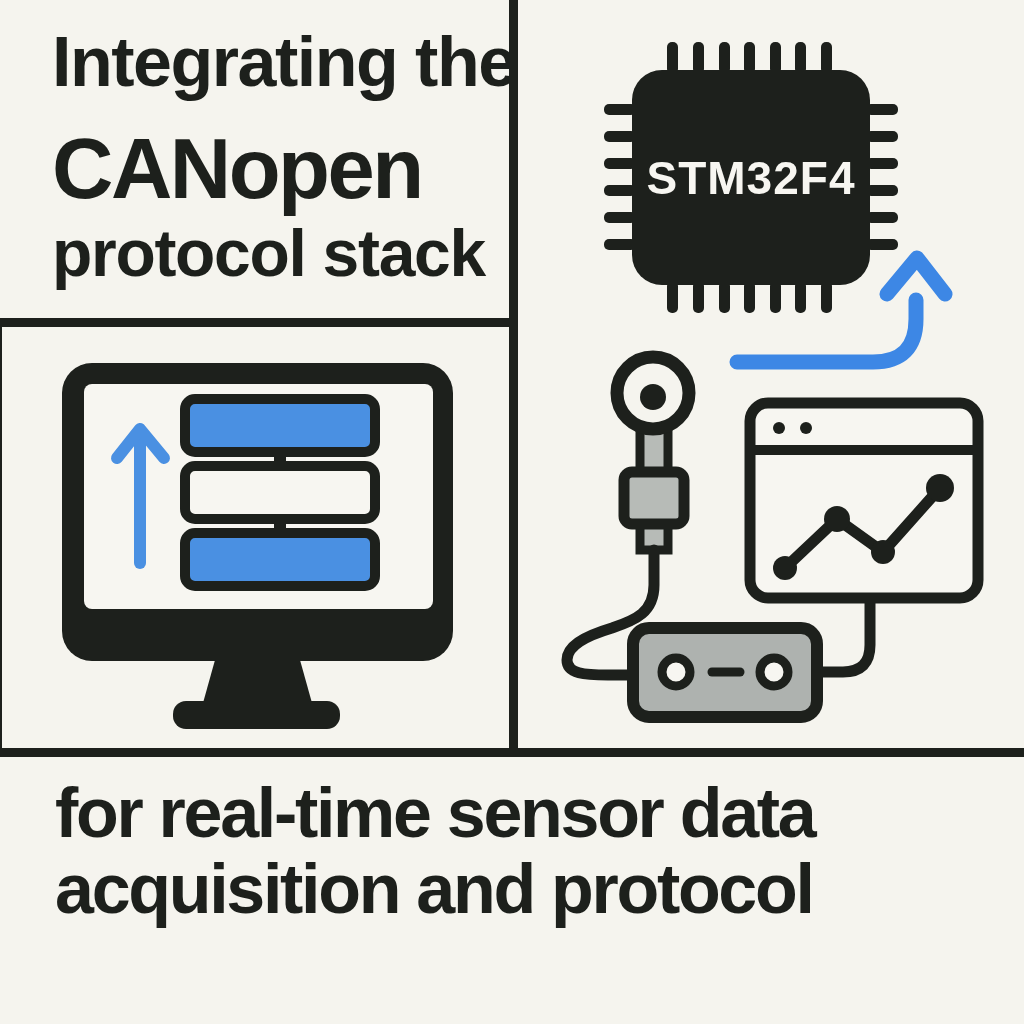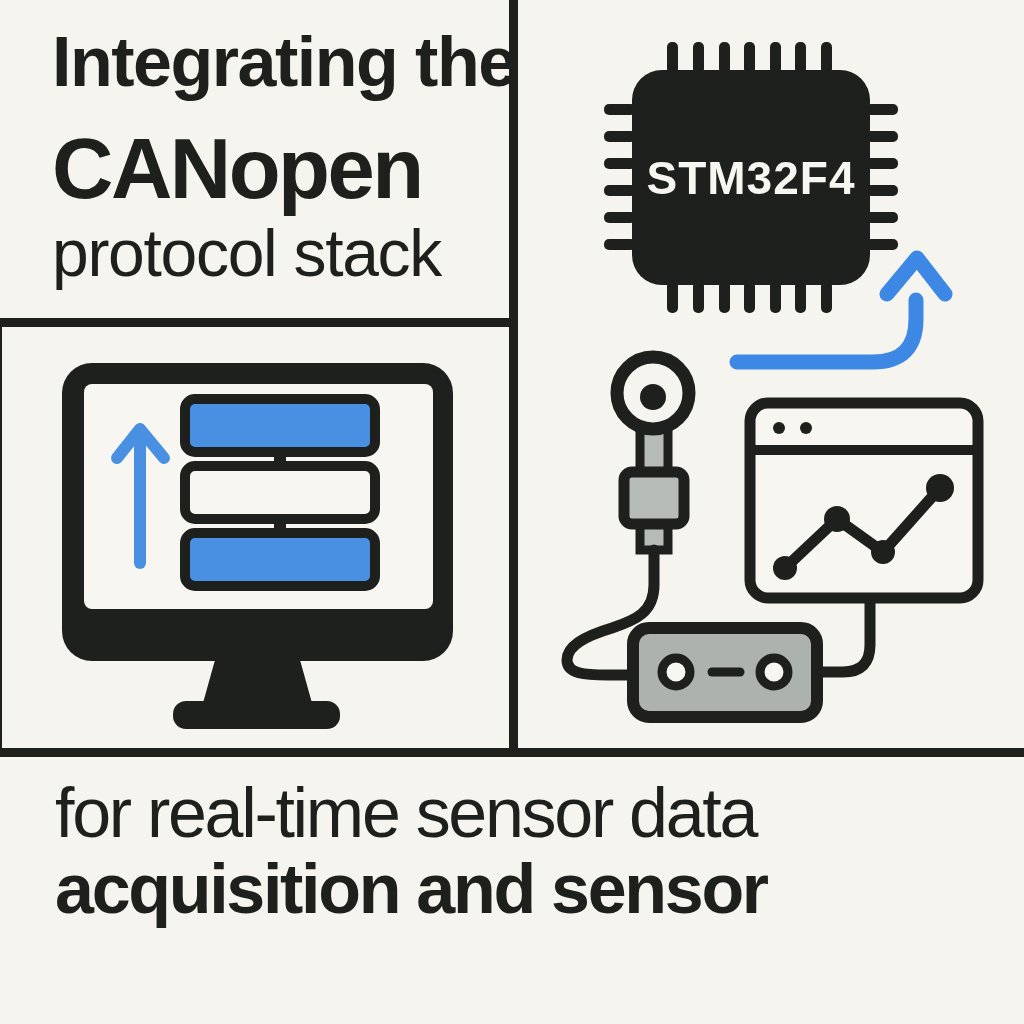--- a/index.html
+++ b/index.html
@@ -13,23 +13,23 @@
     font-family:"Liberation Sans", sans-serif;
   }
   .divider{position:absolute;background:var(--ink);}
   .divider.v{left:509px;top:0;width:9px;height:757px;}
   .divider.h-left{left:0;top:318px;width:518px;height:9px;}
   .divider.h-full{left:0;top:748px;width:1024px;height:9px;}
   .edge-left{position:absolute;left:0;top:318px;width:2px;height:439px;background:var(--ink);}
   .heading{position:absolute;left:52px;top:27px;color:var(--ink);}
   .heading .l1{font-size:70px;font-weight:bold;line-height:70px;letter-spacing:-1.5px;}
   .heading .l2{font-size:85px;font-weight:bold;line-height:85px;letter-spacing:-2.5px;margin-top:29px;}
-  .heading .l3{font-size:66px;font-weight:normal;line-height:66px;letter-spacing:-1.3px;margin-top:9px;}
+  .heading .l3{font-size:66px;font-weight:bold;line-height:66px;letter-spacing:-1.3px;margin-top:9px;}
   .footer-text{position:absolute;left:55px;top:778px;color:var(--ink);}
-  .footer-text .l1{font-size:70px;font-weight:normal;line-height:70px;letter-spacing:-2.3px;}
+  .footer-text .l1{font-size:70px;font-weight:bold;line-height:70px;letter-spacing:-2.3px;}
   .footer-text .l2{font-size:70px;font-weight:bold;line-height:70px;letter-spacing:-2.3px;margin-top:6px;}
   svg{position:absolute;display:block;}
   .svg-monitor{left:0;top:327px;}
   .svg-right{left:518px;top:0;}
   .f-ink{fill:var(--ink);}
   .f-blue{fill:var(--blue);}
   .f-white{fill:var(--white);}
   .f-bg{fill:var(--background);}
   .f-gray{fill:var(--gray-light);}
   .f-graym{fill:var(--gray-mid);}
@@ -146,16 +146,16 @@
         <circle class="f-ink" cx="785" cy="568" r="12"></circle>
         <circle class="f-ink" cx="837" cy="519" r="13"></circle>
         <circle class="f-ink" cx="883" cy="552" r="12"></circle>
         <circle class="f-ink" cx="940" cy="488" r="14"></circle>
       </g>
     </g>
   </svg>
 
   <section class="footer-text">
     <div class="l1">for real-time sensor data</div>
-    <div class="l2">acquisition and sensor</div>
+    <div class="l2">acquisition and protocol</div>
   </section>
 
 </div>
 
 </body></html>

